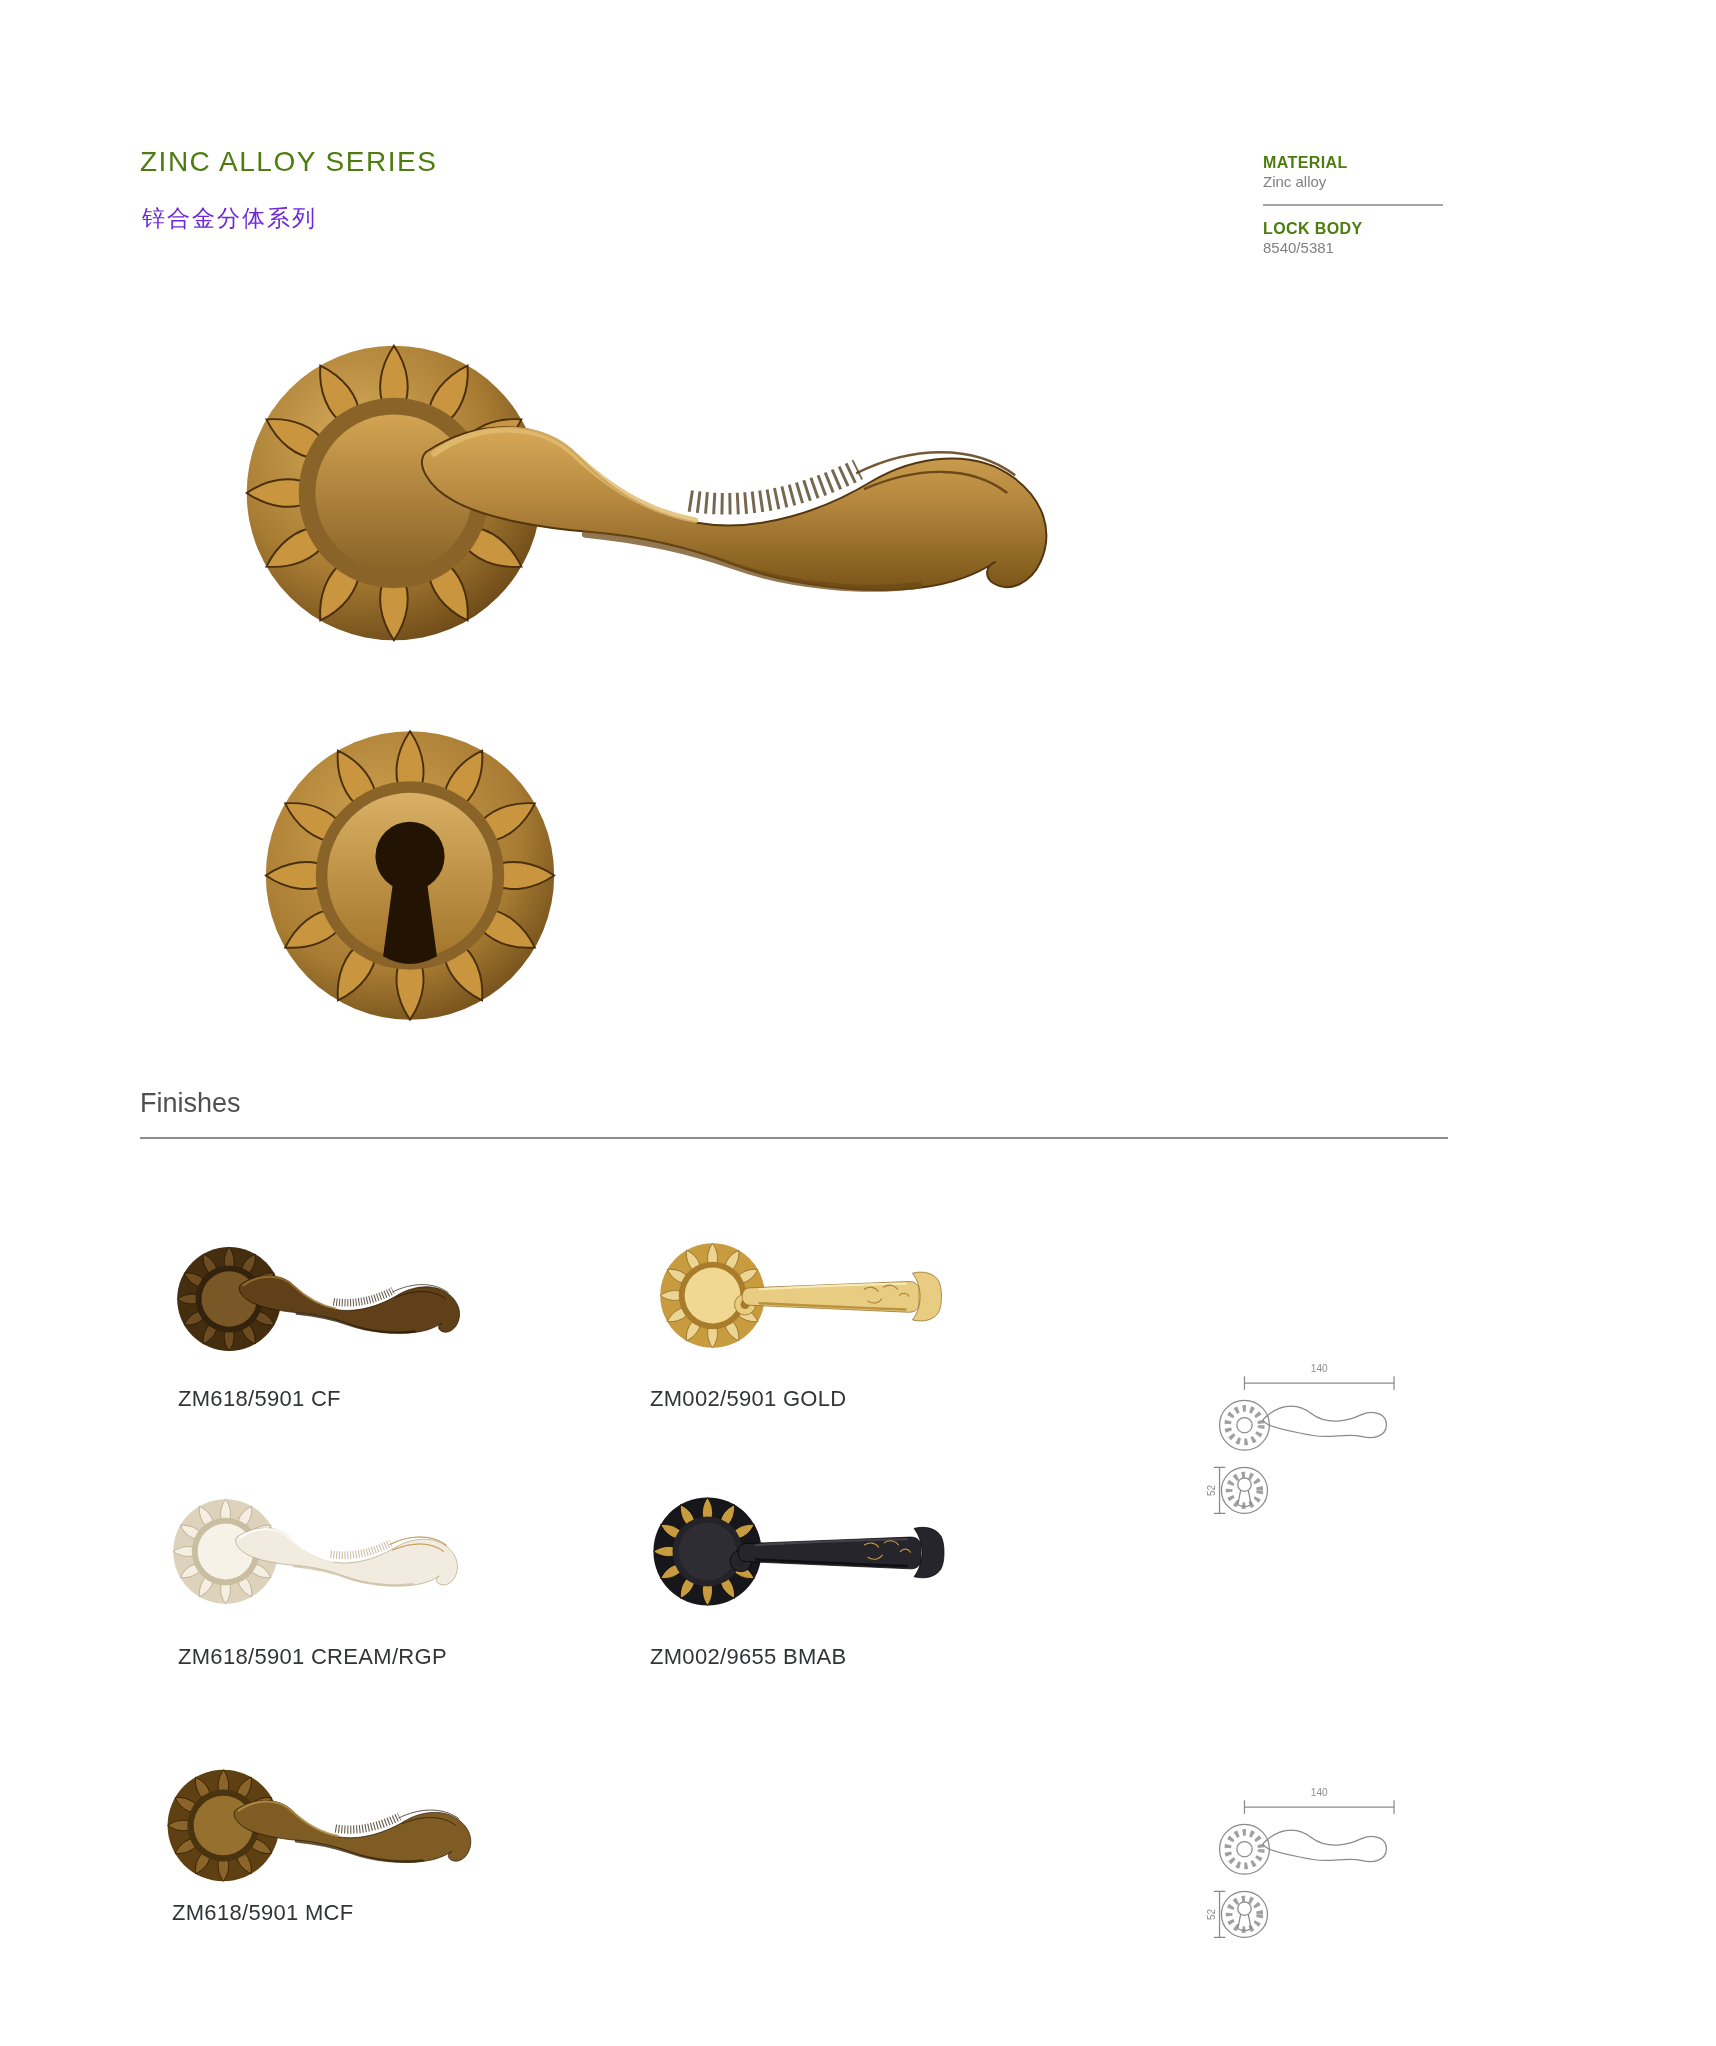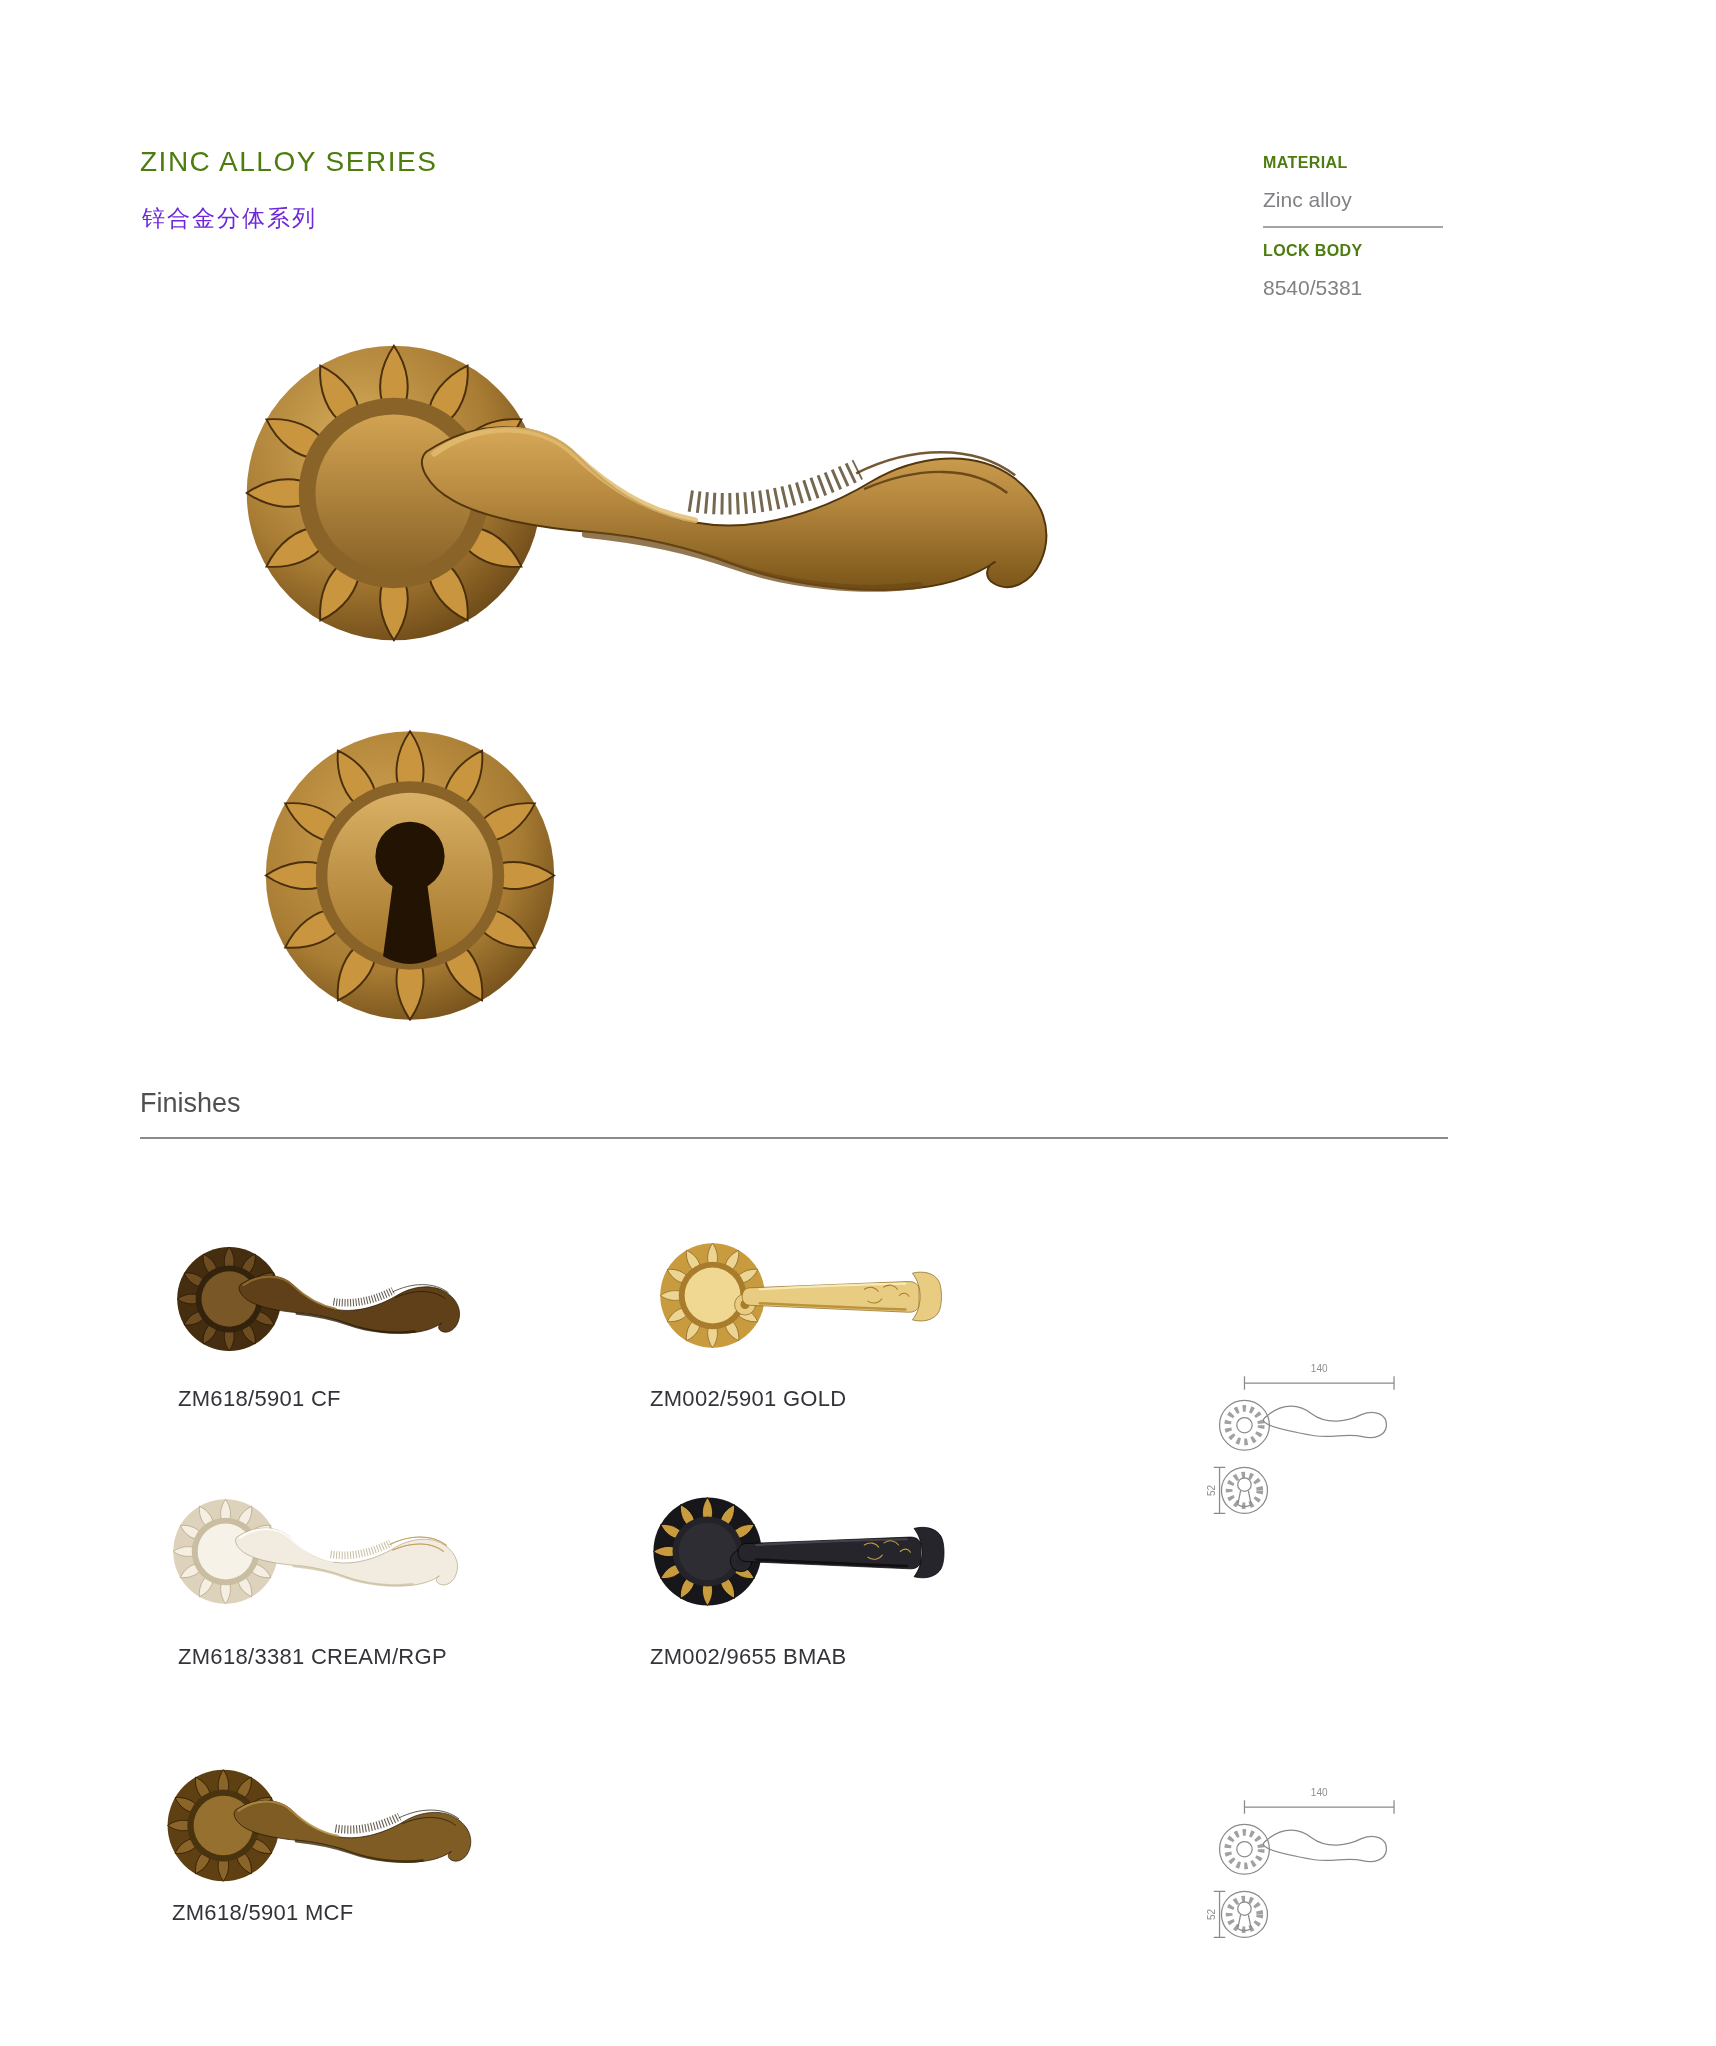--- a/index.html
+++ b/index.html
@@ -4,21 +4,21 @@
 <style>
   html,body{margin:0;padding:0;background:#ffffff;}
   body{width:1716px;height:2046px;position:relative;font-family:"Liberation Sans",sans-serif;overflow:hidden;}
   .abs{position:absolute;}
 
   
   .page-title{left:140px;top:146px;font-size:28px;font-weight:300;letter-spacing:1.5px;color:#4d7c0f;}
   .page-subtitle{left:142px;top:203px;font-size:23px;color:#6d28d9;letter-spacing:2px;}
   .specs{left:1263px;top:154px;width:182px;}
   .spec-label{font-size:16px;font-weight:700;color:#4d7c0f;letter-spacing:.4px;}
-  .spec-value{font-size:21px;color:#808184;margin-top:16px;}
+  .spec-value{font-size:15px;color:#808184;margin-top:1px;}
   .spec-divider{border:none;border-top:2px solid #a5a5a5;margin:14px 0 14px 0;width:180px;}
   .finishes-heading{left:140px;top:1088px;font-size:27px;font-weight:400;color:#4f5052;text-align:right;}
   .finishes-divider{left:140px;top:1129px;width:1308px;border:none;border-top:2px solid #8b8b8b;}
   .product-code{font-size:22px;font-weight:500;color:#333438;letter-spacing:.3px;text-align:right;}
 
   
   .f-cf   {--base:#452e10;--petal:#6e4c22;--ring:#33220c;--inner:#7a5726;--lever:#5f4018;--hi:#96702f;--lo:#2e1d08;--line:#241503;--accent:#8a6a33;}
   .f-gold {--base:#c79b3e;--petal:#ecd492;--ring:#a87c2a;--inner:#f0d892;--lever:#e8cc82;--hi:#faf0c0;--lo:#b08428;--line:#8a6420;--accent:#a87c2a;}
   .f-cream{--base:#ddd2bc;--petal:#f5efe3;--ring:#c9bda2;--inner:#f7f2e8;--lever:#f2ece0;--hi:#ffffff;--lo:#cfc2a6;--line:#b3a280;--accent:#c59a4a;}
   .f-bmab {--base:#17161a;--petal:#c79b3e;--ring:#242329;--inner:#2e2d33;--lever:#26252b;--hi:#4a4852;--lo:#0b0a0d;--line:#000000;--accent:#c79b3e;}
@@ -212,21 +212,21 @@
 <div>
   <svg class="abs f-cream" style="left:168px;top:1492px" width="300" height="119" viewBox="0 0 860 340">
     <use href="#p-rose"></use>
     <use href="#p-wave-lever" class="lever"></use>
     <use href="#p-wave-topline" class="hi-line"></use>
     <use href="#p-wave-botline" class="lo-line"></use>
     <use href="#p-wave-ribs" class="ribs"></use>
     <use href="#p-wave-crest" class="crest"></use>
     <use href="#p-wave-crest" class="accent-line" opacity=".8"></use>
   </svg>
-  <div class="abs product-code" style="left:178px;top:1644px">ZM618/3381 CREAM/RGP</div>
+  <div class="abs product-code" style="left:178px;top:1644px">ZM618/5901 CREAM/RGP</div>
 </div>
 
 <div>
   <svg class="abs f-bmab" style="left:648px;top:1490px" width="310" height="123" viewBox="0 0 860 340">
     <use href="#p-rose"></use>
     <circle cx="258" cy="196" r="30" class="lever"></circle>
     <circle cx="258" cy="196" r="13" class="rose-ring"></circle>
     <use href="#p-straight-shaft" class="lever"></use>
     <use href="#p-straight-capital" class="lever"></use>
     <use href="#p-straight-hi" class="hi-line"></use>

